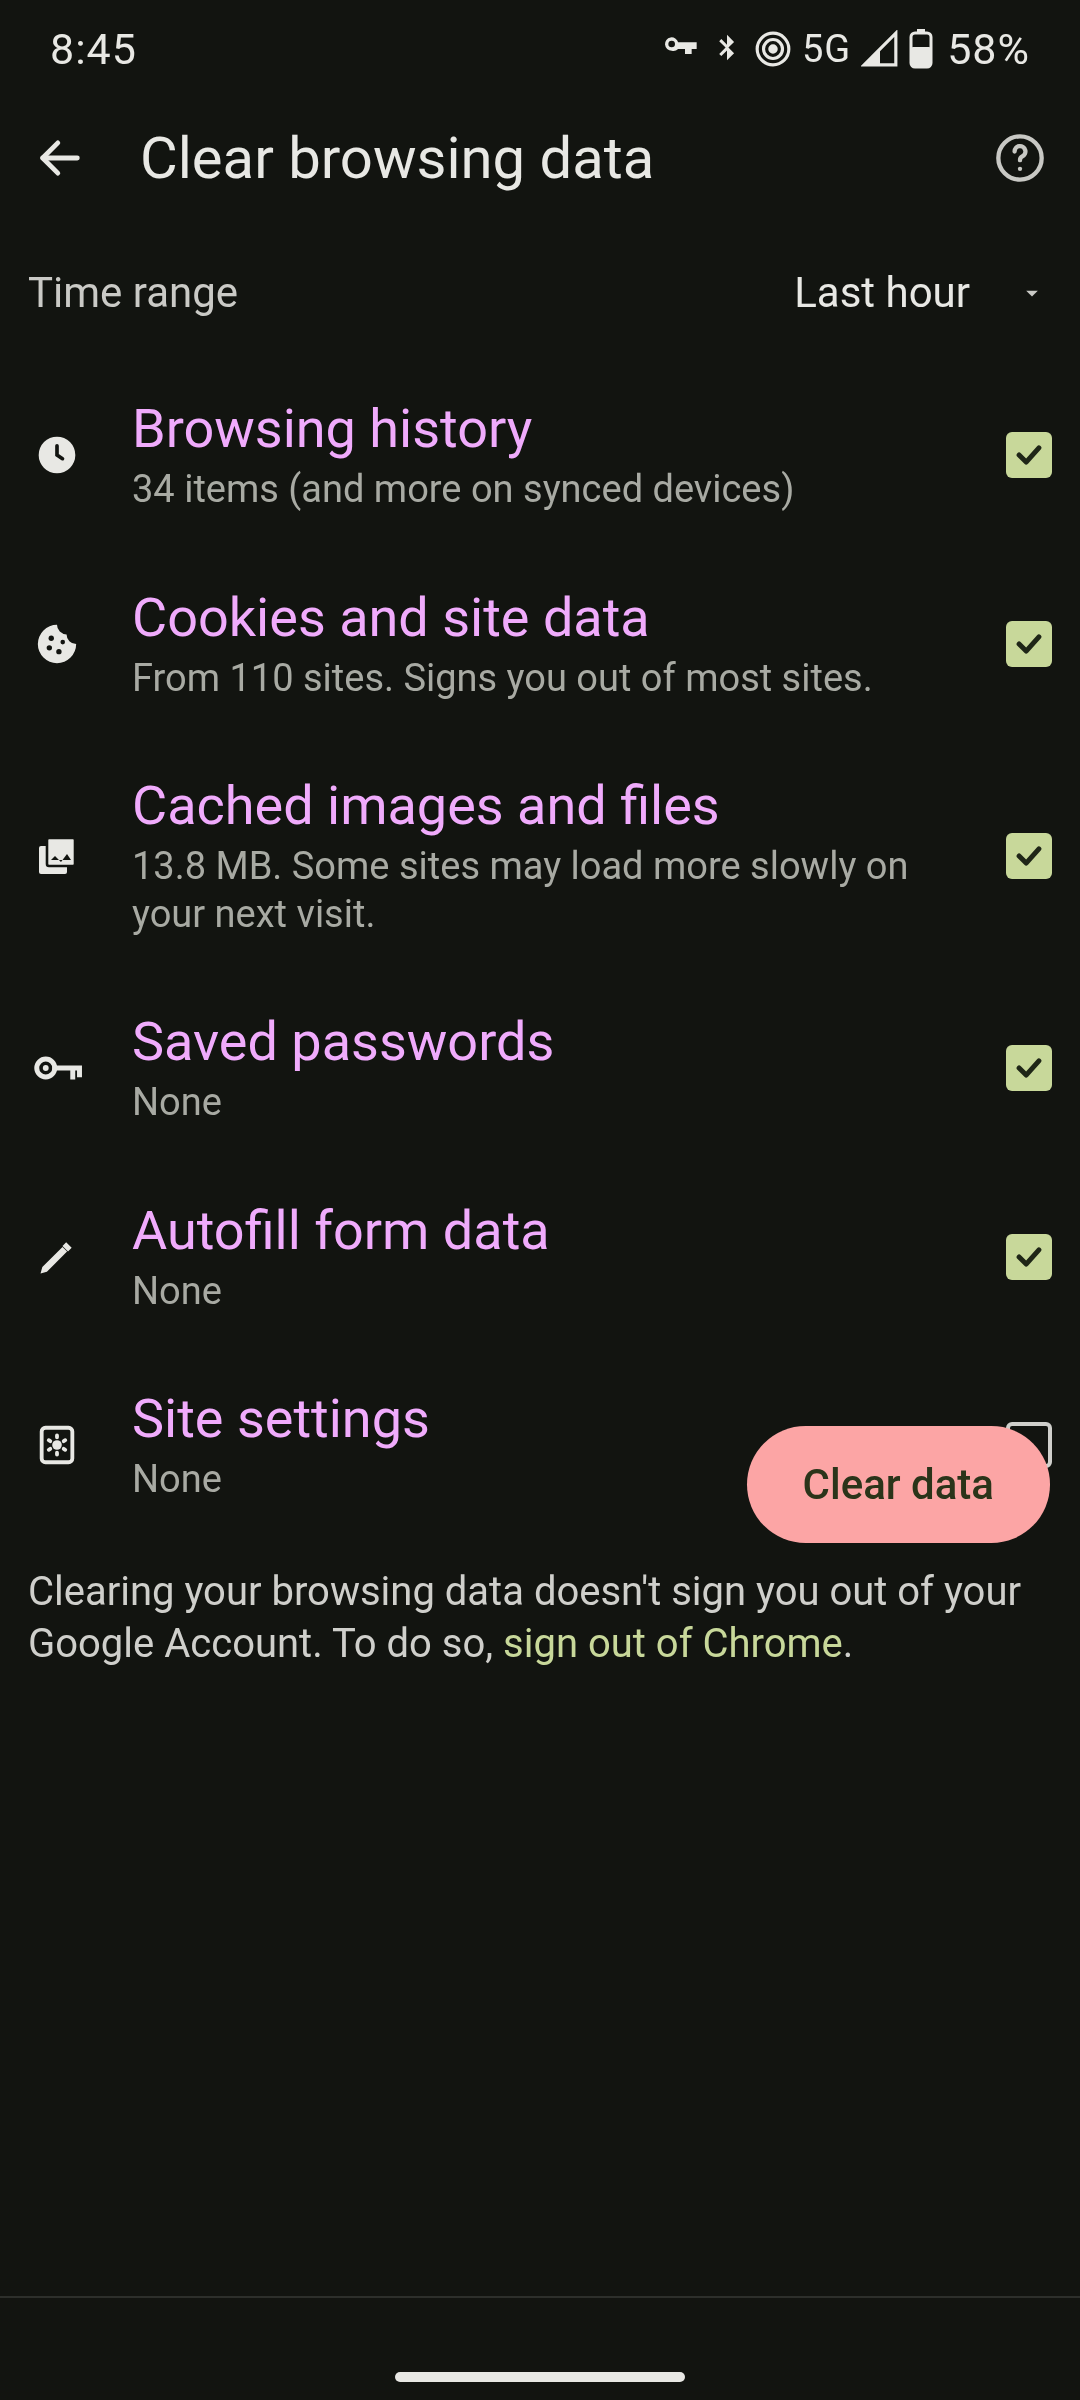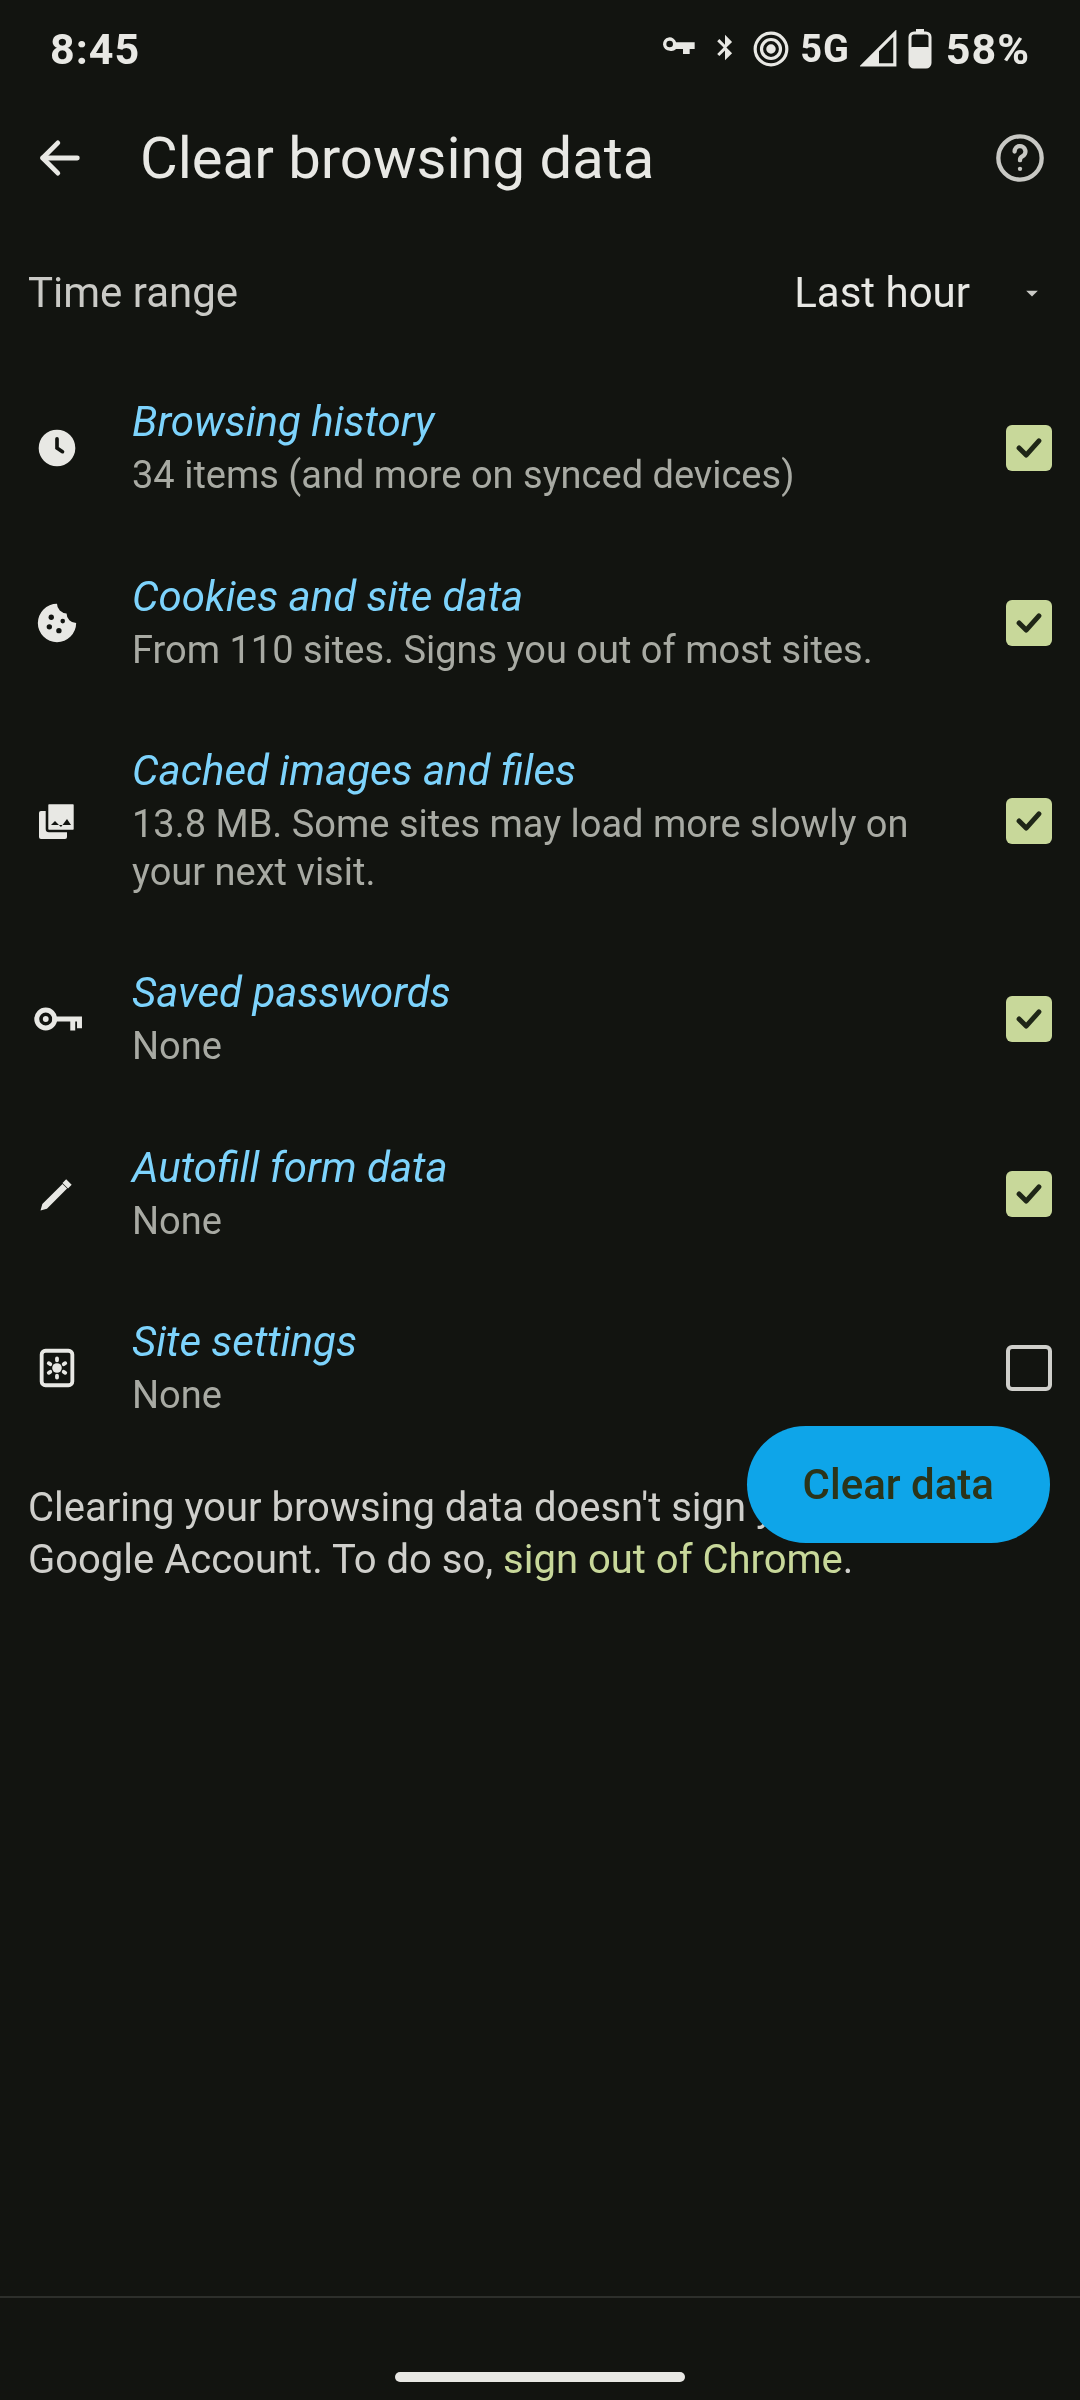--- a/index.html
+++ b/index.html
@@ -1,20 +1,20 @@
 <!DOCTYPE html>
 <html><head>
 <meta charset="utf-8">
 <style>
   * { box-sizing: border-box; margin: 0; padding: 0; }
   html, body { width: 1080px; height: 2400px; background: #121410; color: #e8e8e4; font-family: Roboto, "Helvetica Neue", Arial, sans-serif; overflow: hidden; }
   body { position: relative; }
 
   
-  .statusbar { display: flex; justify-content: space-between; align-items: center; height: 98px; padding: 0 50px 0 50px; font-size: 43px; font-weight: 700; letter-spacing: 1px; }
+  .statusbar { display: flex; justify-content: space-between; align-items: center; height: 98px; padding: 0 50px 0 50px; font-size: 43px; font-weight: 400; letter-spacing: 1px; }
   .status-right { display: flex; align-items: center; gap: 10px; }
   .status-right svg { display: block; }
   .status-batt { margin-left: 4px; }
 
   
   .appbar { display: flex; align-items: center; height: 120px; padding: 0 28px; gap: 48px; }
   .back { width: 64px; height: 64px; display: flex; align-items: center; justify-content: center; }
   .title { font-size: 58px; font-weight: 400; color: #e8e8e4; flex: 1; }
   .help { width: 64px; height: 64px; display: flex; align-items: center; justify-content: center; }
 
@@ -22,32 +22,32 @@
   .timerange { display: flex; align-items: center; justify-content: space-between; padding: 50px 34px 44px 28px; gap: 45px; }
   .timerange .label { font-size: 42px; color: #cacac6; }
   .timerange .val-wrap { display: flex; align-items: center; gap: 48px; }
   .timerange .val { font-size: 42px; color: #e8e8e4; }
 
   
   .list { padding: 0 0px; }
   .item { display: flex; align-items: center; padding: 36px 28px; gap: 46px; }
   .item .icon-slot { width: 58px; display: flex; align-items: center; justify-content: center; flex-shrink: 0; }
   .item .txt { flex: 1; min-width: 0; }
-  .item .hl { font-size: 42px; color: #7dd3fc; margin-bottom: 6px; font-style: italic; }
+  .item .hl { font-size: 54px; color: #f0abfc; margin-bottom: 6px; }
   .item .sub { font-size: 38px; color: #a8aaa3; line-height: 1.25; }
   .chk { width: 46px; height: 46px; border-radius: 6px; flex-shrink: 0; display: flex; align-items: center; justify-content: center; }
   .chk.on { background: #c8d89a; }
   .chk.off { border: 4px solid #cfcfcb; }
 
   
   .footer-note { padding: 26px 28px; font-size: 40px; color: #cfcfcb; line-height: 1.3; }
   .footer-note .lnk { color: #c8d89a; }
 
   
-  .cleardata { position: absolute; right: 30px; top: 1426px; background: #0ea5e9; color: #2b341a; font-size: 42px; font-weight: 500; padding: 34px 56px; border-radius: 60px; }
+  .cleardata { position: absolute; right: 30px; top: 1426px; background: #fca5a5; color: #2b341a; font-size: 42px; font-weight: 500; padding: 34px 56px; border-radius: 60px; }
 
   
   .bottomline { position: absolute; left: 0; right: 0; bottom: 102px; height: 2px; background: #2d2f2b; }
 
   
   .navbar { position: absolute; bottom: 18px; left: 50%; transform: translateX(-50%); width: 290px; height: 10px; border-radius: 8px; background: #e8e8e4; }
 </style>
 </head>
 <body>
 

